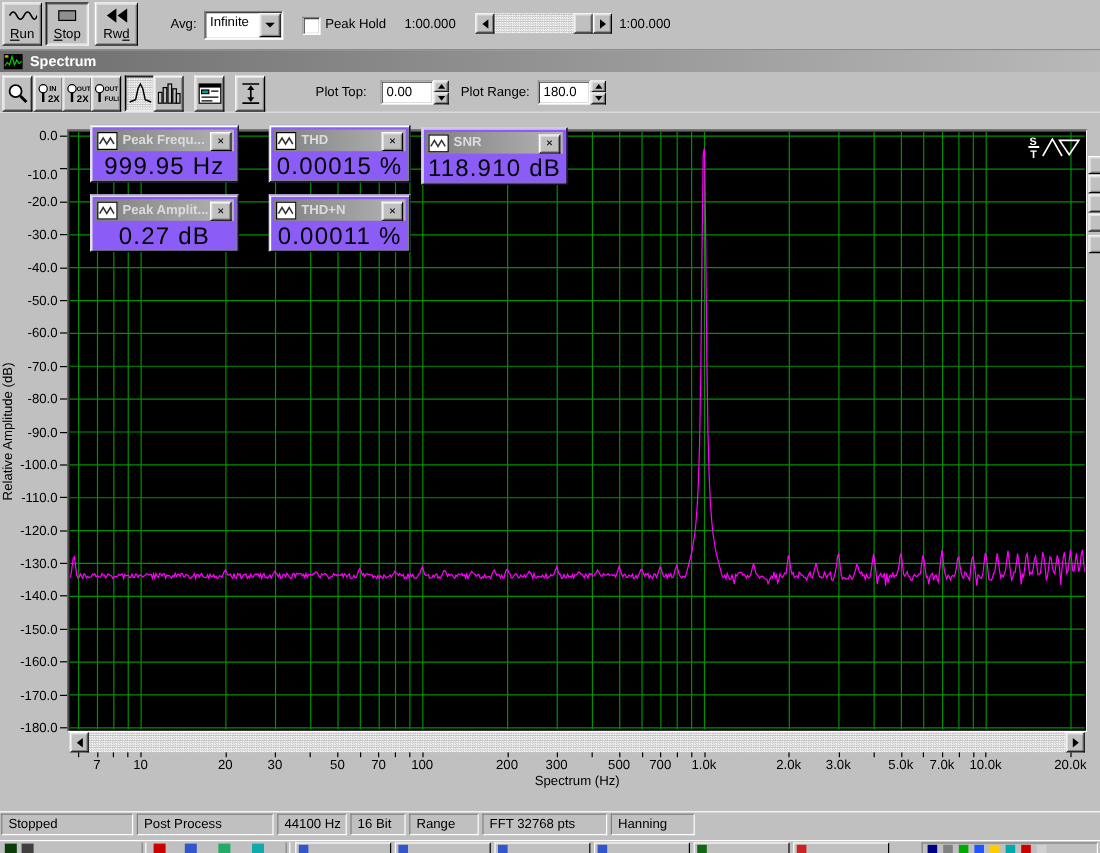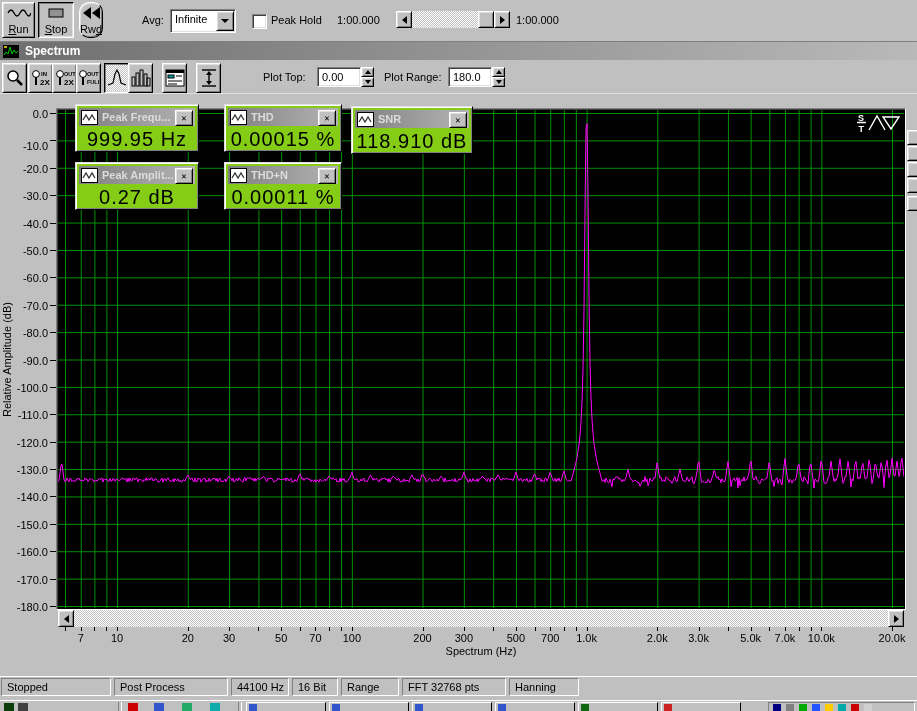--- a/index.html
+++ b/index.html
@@ -69,21 +69,21 @@
   .plot svg{position:absolute;left:1px;top:1px;}
   .logo{position:absolute;left:856px;top:112px;}
   .right-strip{position:absolute;left:906px;top:108px;width:11px;height:502px;background:#c0c0c0;}
   .stub{position:absolute;left:1px;width:12px;height:13px;}
   .plot-hscroll{left:58px;top:610px;width:846px;}
   .xaxis{position:absolute;left:58px;top:627px;width:846px;height:30px;}
   .xaxis .xtick{position:absolute;top:0;width:1px;height:4px;background:#000;}
   .xaxis .xlab{position:absolute;top:5px;width:44px;margin-left:-22px;text-align:center;font-size:11px;}
   .xaxis .xtitle{position:absolute;top:18px;left:0;width:846px;text-align:center;font-size:11px;}
   
-  .meter{position:absolute;background:#84cc16;border:1px solid;border-color:#dfdfdf #000 #000 #dfdfdf;
+  .meter{position:absolute;background:#8b5cf6;border:1px solid;border-color:#dfdfdf #000 #000 #dfdfdf;
          box-shadow:inset 1px 1px 0 #fff, inset -1px -1px 0 #808080;padding:3px;box-sizing:border-box;}
   .meter .mtitle{height:18px;background:linear-gradient(90deg,#808080,#b4b4b4);display:flex;align-items:center;position:relative;}
   .meter .mtext{color:#dcdcdc;font-weight:bold;font-size:11px;margin-left:4px;white-space:nowrap;overflow:hidden;}
   .meter .micon{width:15px;height:13px;margin-left:2px;background:#fff;border:1px solid #000;flex:none;}
   .meter .mclose{position:absolute;right:2px;top:2px;width:16px;height:14px;display:flex;align-items:center;justify-content:center;
                  font-size:9px;font-weight:bold;font-family:"DejaVu Sans Mono",monospace;}
   .meter .mvalue{text-align:center;font-size:20px;margin-top:2px;letter-spacing:1px;}
   
   .statusbar{position:absolute;left:0;top:676px;width:917px;height:21px;border-top:1px solid #fff;display:flex;align-items:center;padding-left:1px;box-sizing:border-box;}
   .statusbar .panel{height:18px;border:1px solid;border-color:#808080 #fff #fff #808080;
@@ -119,21 +119,21 @@
       <div class="tlabel"><span></span><u>R</u><span>un</span></div>
     </div>
     <div class="tbtn pressed" style="left:38px;width:36px;">
       <div class="ticon">
         <svg width="16" height="10" viewBox="0 0 16 10">
             <rect x="1" y="1" width="14" height="8" fill="#909090" stroke="#000"></rect>
           </svg>
       </div>
       <div class="tlabel"><span></span><u>S</u><span>top</span></div>
     </div>
-    <div class="tbtn raised" style="left:79px;width:24px;border-radius:10px;">
+    <div class="tbtn raised" style="left:79px;width:36px;">
       <div class="ticon">
         <span class="tri-l-big"></span>
           <span class="tri-l-big" style="margin-left:1px;"></span>
       </div>
       <div class="tlabel"><span>Rw</span><u>d</u><span></span></div>
     </div>
 
     <span class="t1text" style="left:142px;">Avg:</span>
     <div class="combo">
       <span class="cval">Infinite</span>

